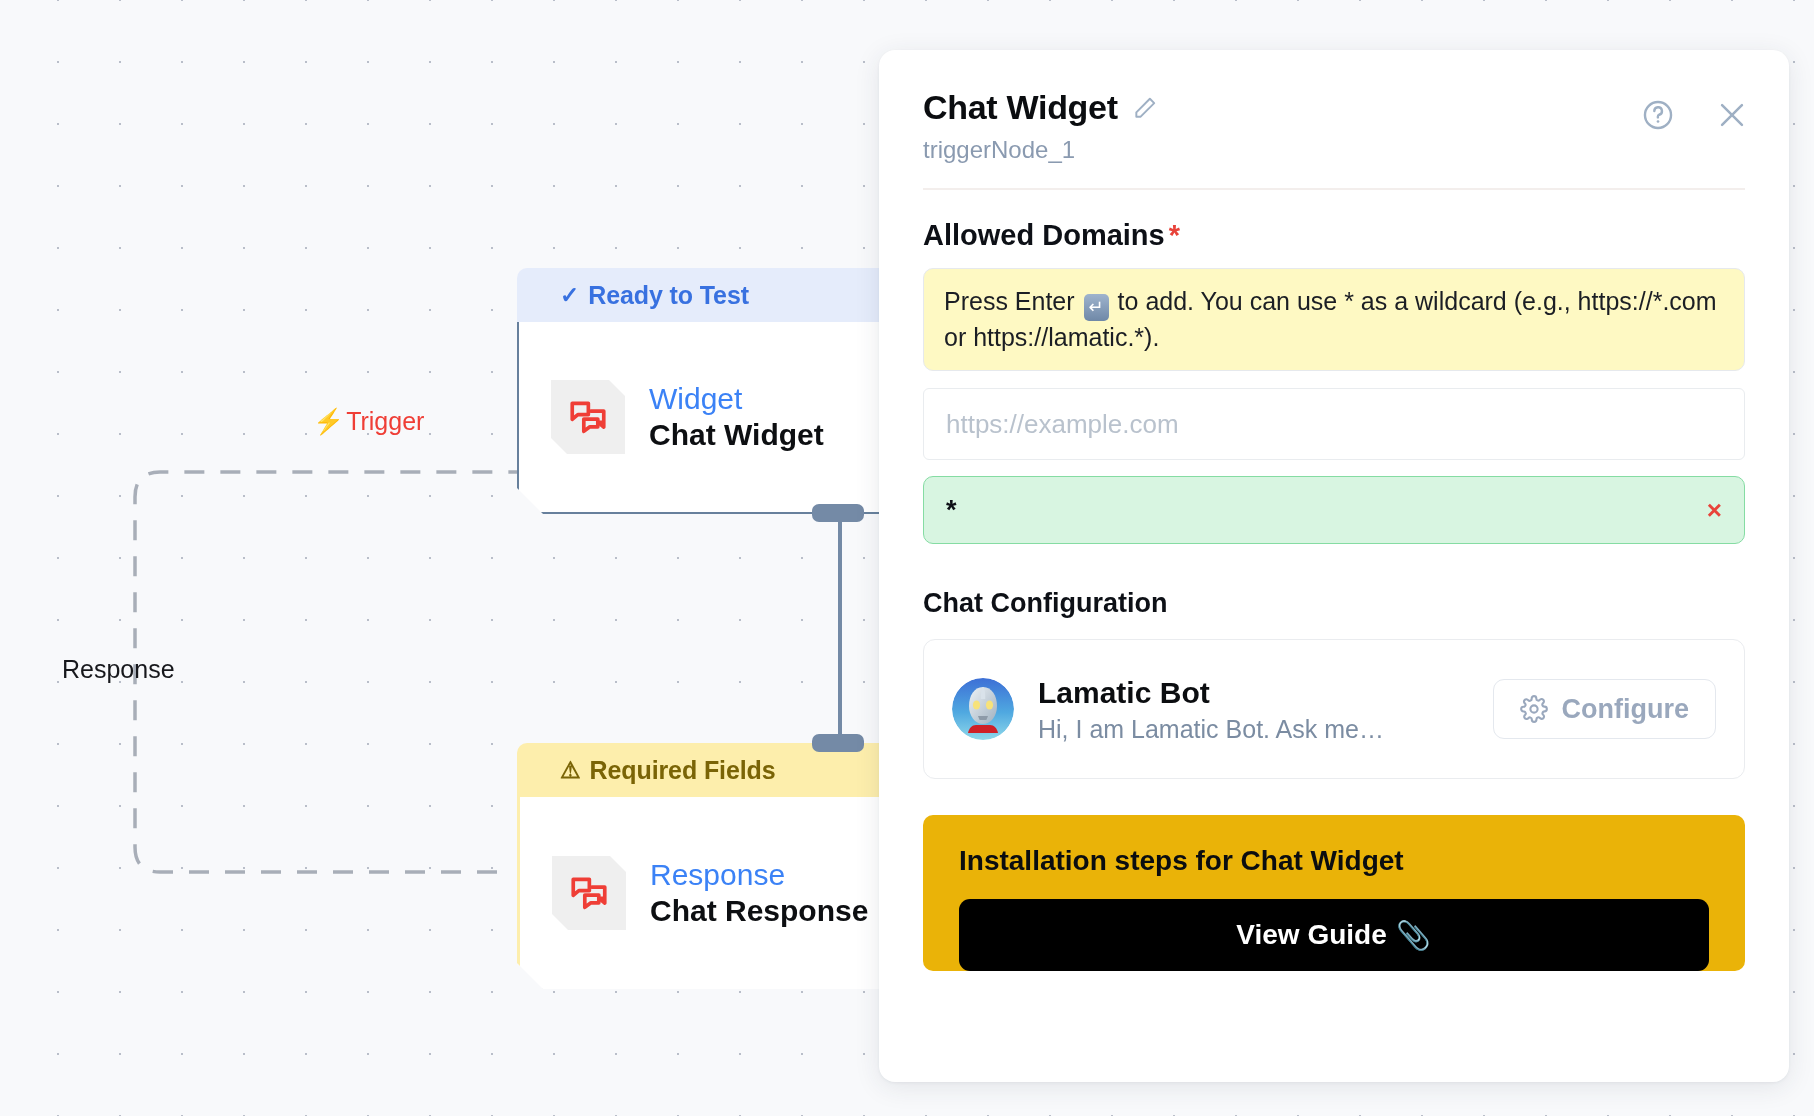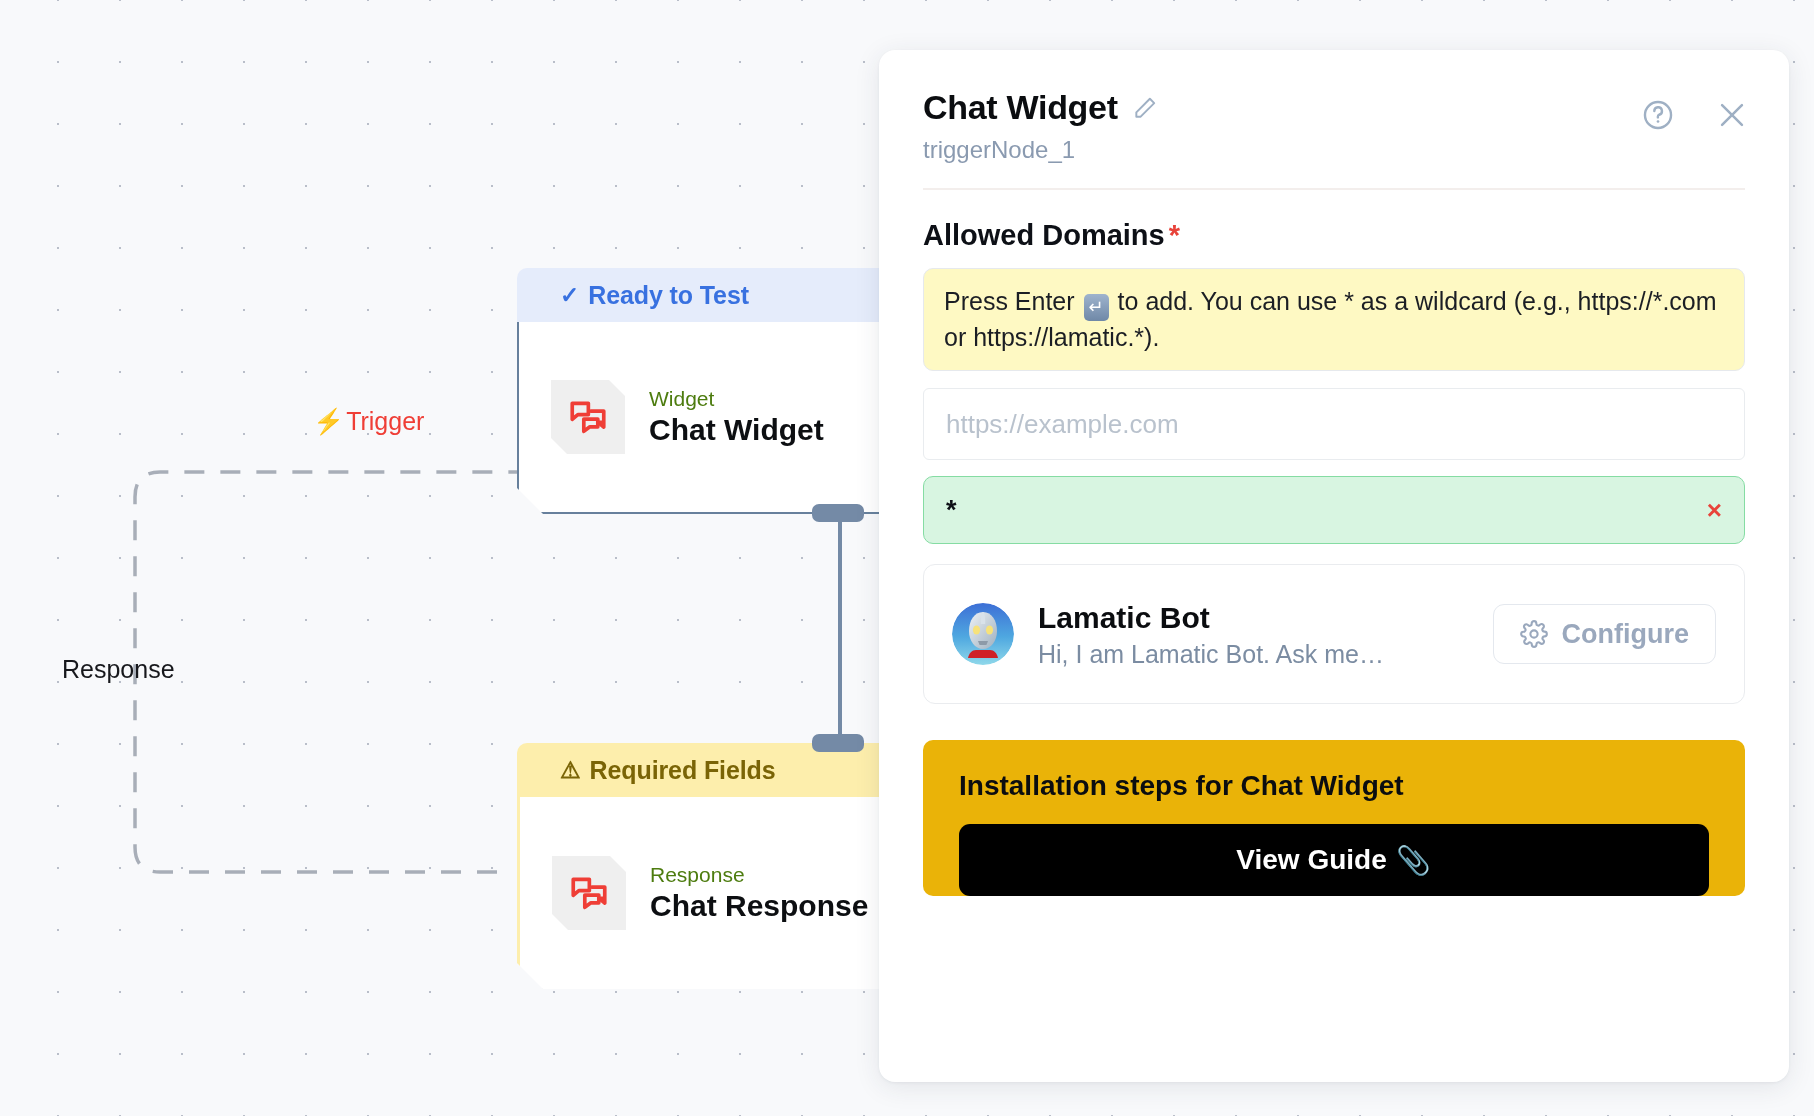--- a/index.html
+++ b/index.html
@@ -56,21 +56,21 @@
   }
   .node-body.warn { border: none; border-left: 3px solid #fdeeac; box-shadow: 0 2px 7px rgba(30,40,60,.10); }
 
   .node-icon {
     width: 74px; height: 74px; flex: none;
     background: #efefef;
     clip-path: polygon(0 0, calc(100% - 16px) 0, 100% 16px, 100% 100%, 16px 100%, 0 calc(100% - 16px));
     display: flex; align-items: center; justify-content: center;
   }
   .node-text { display: flex; flex-direction: column; gap: 3px; }
-  .node-kind { font-size: 21px; color: #4d7c0f; line-height: 1.1; }
+  .node-kind { font-size: 30px; color: #3b82f6; line-height: 1.1; }
   .node-title { font-size: 30px; font-weight: 700; color: #0d0f12; line-height: 1.15; white-space: nowrap; }
 
   .handle {
     position: absolute;
     width: 52px; height: 18px;
     background: #748aa6;
     border-radius: 7px;
   }
 
   
@@ -270,20 +270,21 @@
 
     <div class="hint-box"><span>Press Enter </span><span class="kbd-enter">↵</span><span> to add. You can use * as a wildcard (e.g., https://*.com or https://lamatic.*).</span></div>
 
     <input class="text-input" type="text" placeholder="https://example.com" style="">
 
     <div class="tag-row">
       <span class="tag-value">*</span>
       <button class="tag-remove">×</button>
     </div>
 
+    <div class="section-label">Chat Configuration</div>
 
     <div class="bot-card">
       <svg class="avatar" viewBox="0 0 62 62">
         <defs>
           <linearGradient id="avbg" x1="0" y1="0" x2="0" y2="1">
             <stop offset="0%" stop-color="#3d6fd6"></stop>
             <stop offset="55%" stop-color="#4fa8e0"></stop>
             <stop offset="100%" stop-color="#8fd8ea"></stop>
           </linearGradient>
           <linearGradient id="avhead" x1="0" y1="0" x2="1" y2="1">

